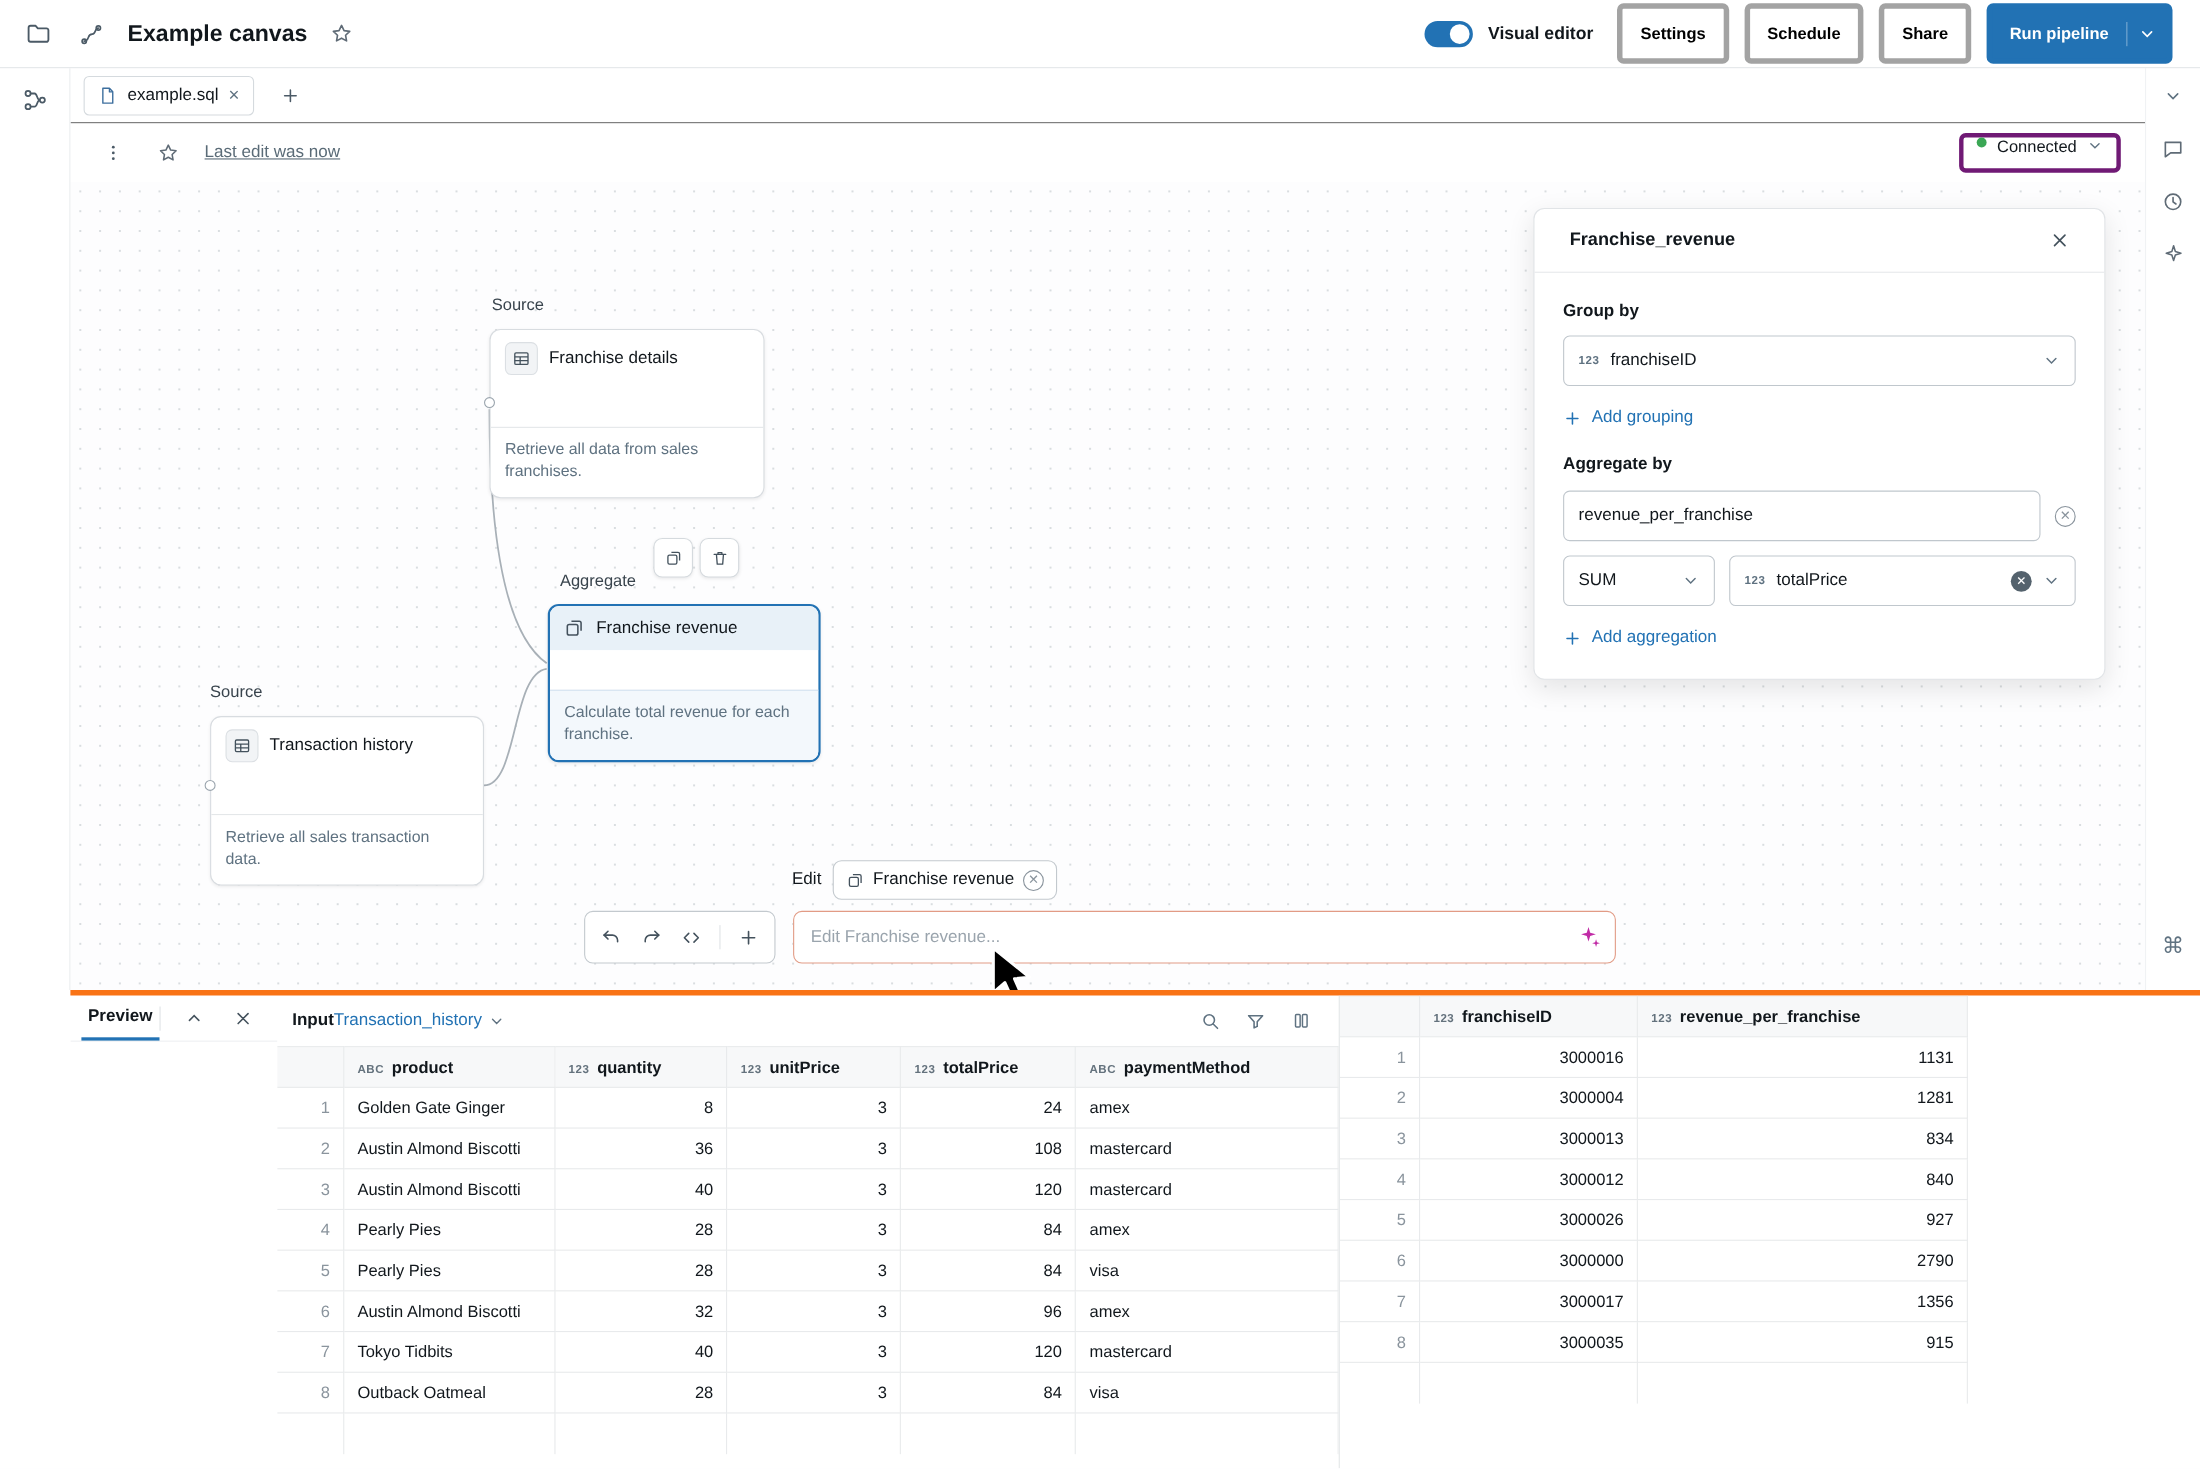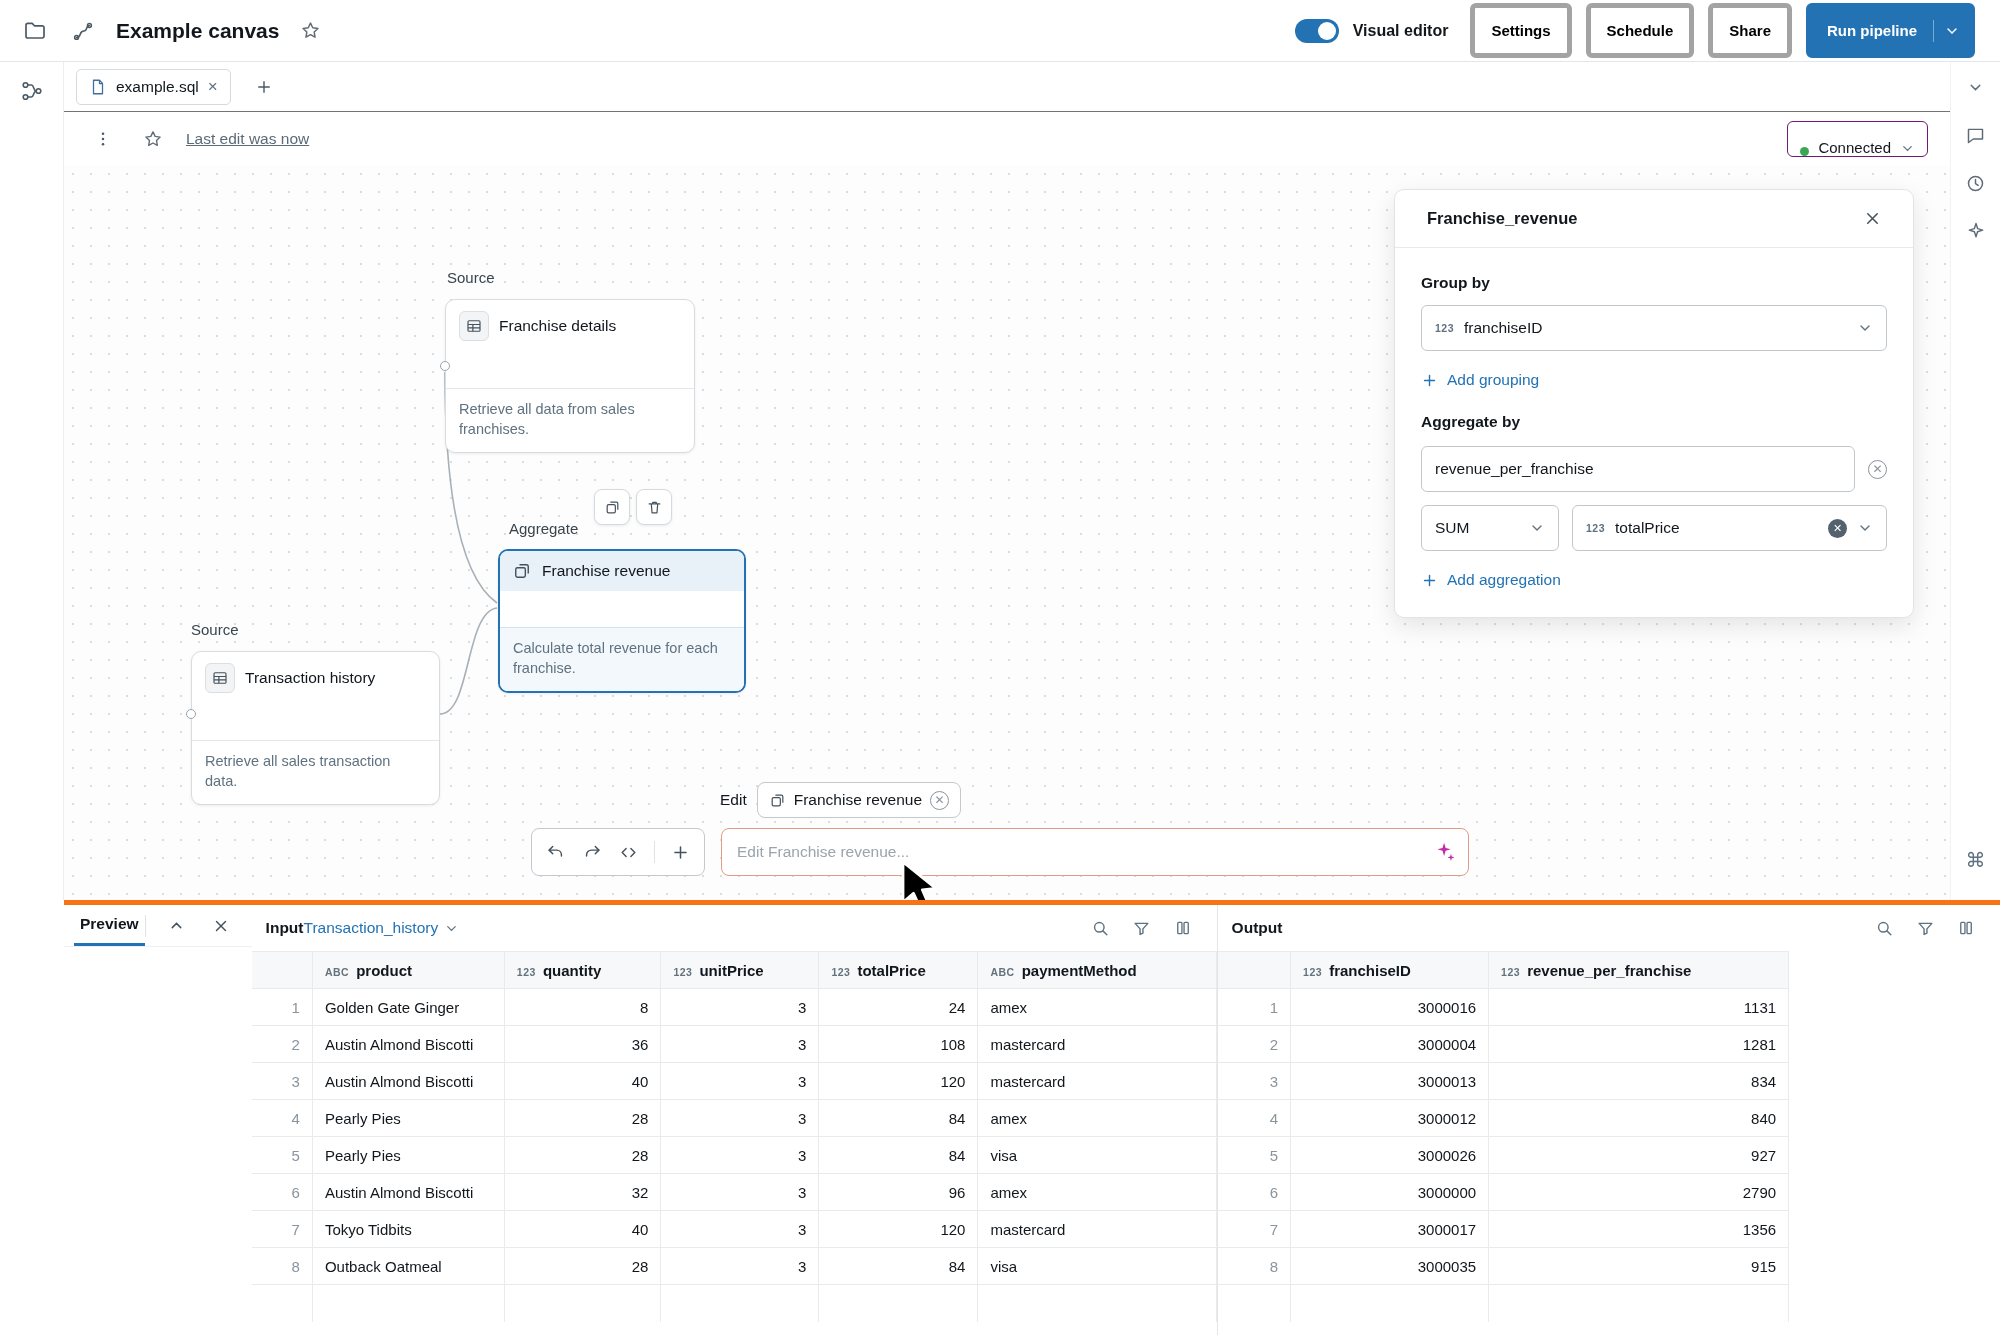--- a/index.html
+++ b/index.html
@@ -39,22 +39,22 @@
     border-bottom:1px solid #737373; background:#fff; display:flex; align-items:center;
     padding-left:12px; gap:16px; z-index:4; }
   .tab { height:36px; border:1px solid #D5DADE; border-radius:5px; background:#fff;
     display:flex; align-items:center; gap:9px; padding:0 12px; font-size:15.5px; cursor:pointer; }
   .tab .x { color:#5F7281; font-size:17px; line-height:1; }
 
   
   .statusbar { position:absolute; left:64px; top:112px; right:50px; height:53px;
     background:#fff; display:flex; align-items:center; padding:0 22px; gap:16px; z-index:3; }
   .last-edit { color:#5A6B77; font-size:15.5px; text-decoration:underline; cursor:pointer; }
-  .pill { height:36px; border:1px solid #701a75; border-radius:6px; background:#fff;
-    display:flex; align-items:flex-end; gap:9px; padding:0 12px; font-size:15px; cursor:pointer; }
+  .pill { height:36px; border:4px solid #701a75; border-radius:6px; background:#fff;
+    display:flex; align-items:flex-start; gap:9px; padding:0 12px; font-size:15px; cursor:pointer; }
   .gdot { width:9px; height:9px; border-radius:50%; background:#3BA755; }
 
   
   .rightrail { position:absolute; right:0; top:62px; width:50px; bottom:435px;
     background:#fff; border-left:1px solid #F0F2F4; z-index:5;
     display:flex; flex-direction:column; align-items:center; }
   .rightrail .icon-btn { margin-top:14px; }
   .cmd-slot { margin-top:auto; margin-bottom:28px; font-size:20px; color:#5F7281; }
 
   
@@ -578,42 +578,20 @@
                 <td></td>
                 <td></td>
                 <td></td>
               </tr>
             </tbody>
           </table>
       </div>
     </div>
 
     <div class="pane pane-output">
-      <div class="pane-head">
-        <span class="pane-label">Output</span>
-        <span class="pane-actions">
-          <span class="icon-btn" style="width:24px;height:24px;">
-            <svg class="ic" width="19" height="19" viewBox="0 0 24 24" fill="none" stroke="#5F7281" stroke-width="1.8" stroke-linecap="round">
-                <circle cx="10.5" cy="10.5" r="6"></circle>
-                <path d="M15 15l5 5"></path>
-              </svg>
-          </span>
-          <span class="icon-btn" style="width:24px;height:24px;">
-            <svg class="ic" width="19" height="19" viewBox="0 0 24 24" fill="none" stroke="#5F7281" stroke-width="1.8" stroke-linejoin="round">
-                <path d="M4 5.5h16l-6.2 7v5.3l-3.6 1.7v-7z"></path>
-              </svg>
-          </span>
-          <span class="icon-btn" style="width:24px;height:24px;">
-            <svg class="ic" width="18" height="18" viewBox="0 0 24 24" fill="none" stroke="#5F7281" stroke-width="1.8">
-                <rect x="5" y="4.5" width="5.6" height="15" rx="1.2"></rect>
-                <rect x="13.4" y="4.5" width="5.6" height="15" rx="1.2"></rect>
-              </svg>
-          </span>
-        </span>
-      </div>
       <div class="gridwrap">
         <table class="grid">
             <colgroup>
               <col style="width:73px">
               <col style="width:198px">
               <col style="width:300px">
             </colgroup>
             <thead>
               <tr>
                 <th class="rownum"></th>

